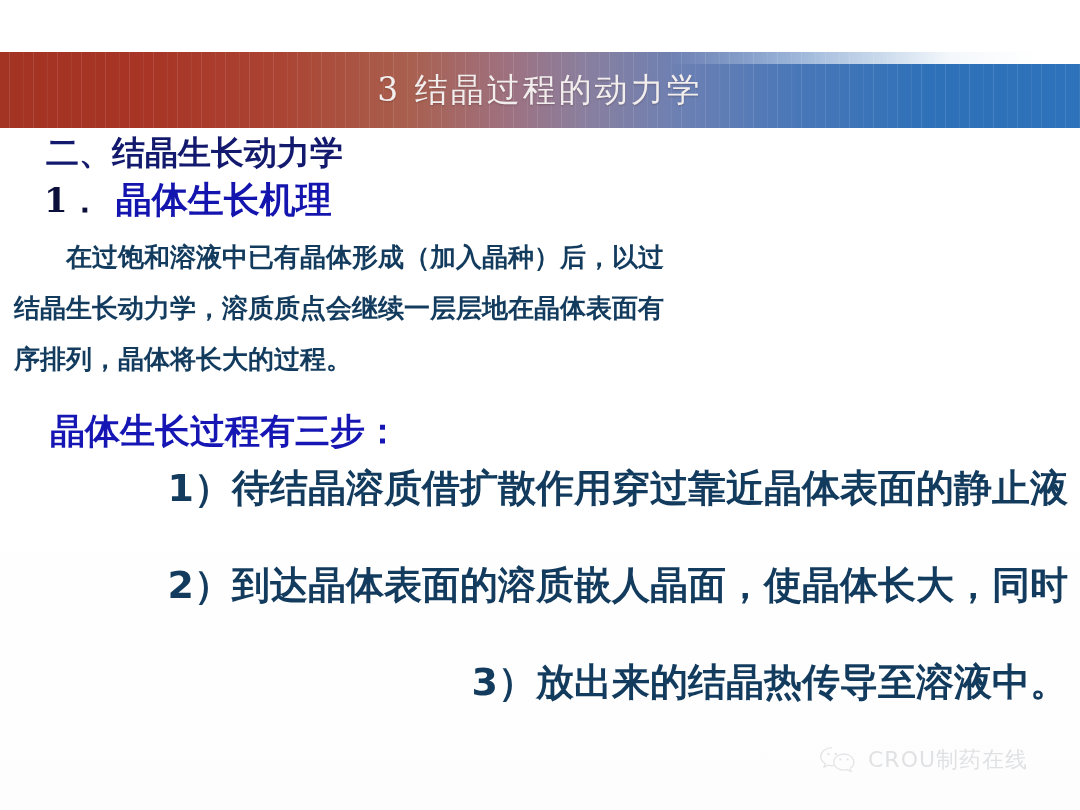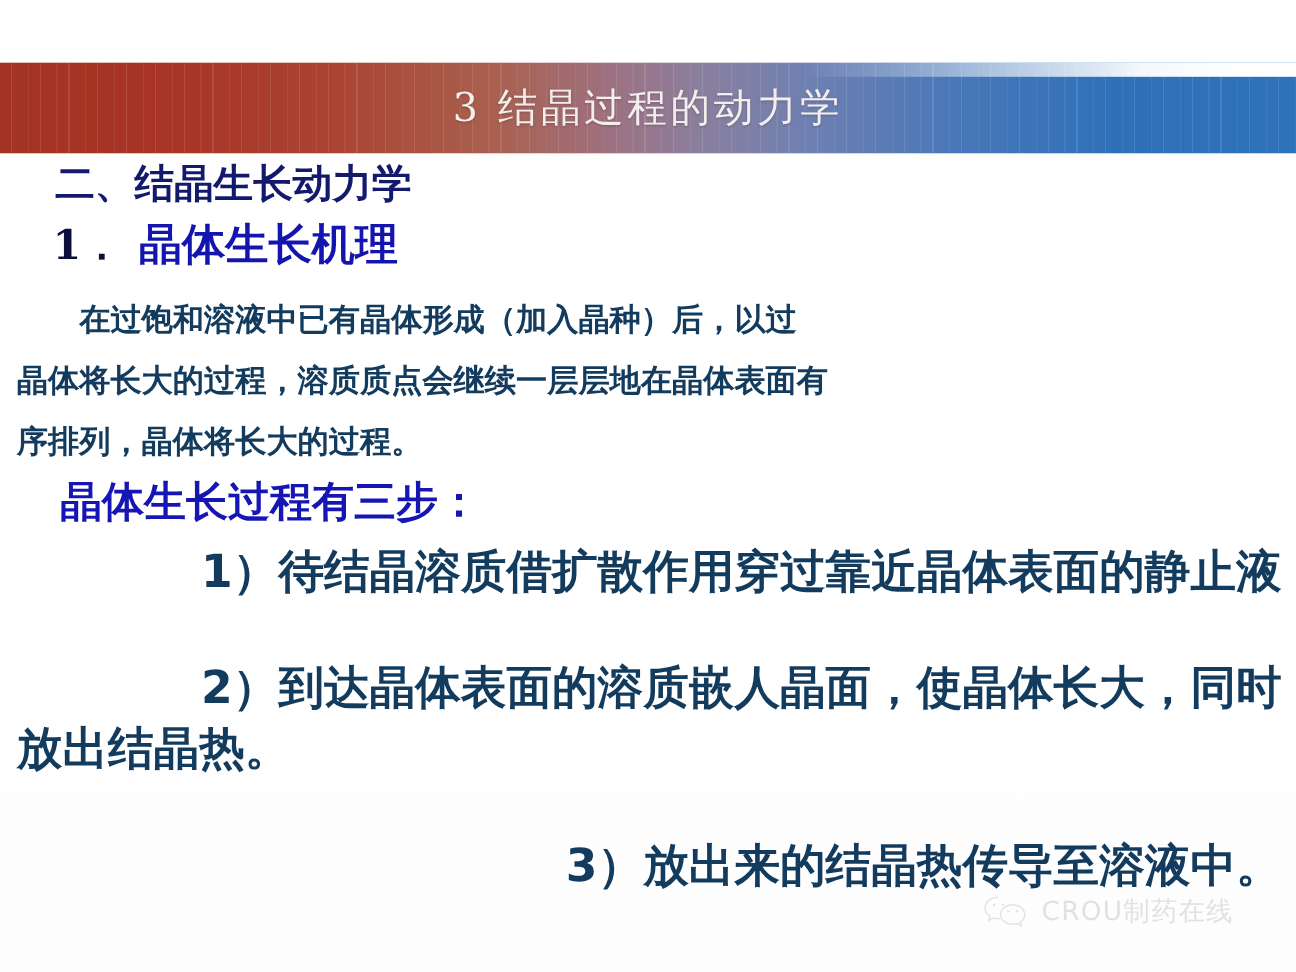--- a/index.html
+++ b/index.html
@@ -111,21 +111,21 @@
 
   .h-section {
     color: #131a6e;
     font-size: 33px;
     line-height: 46px;
     padding-left: 32px;
     font-family: "DejaVu Sans", "Liberation Sans", sans-serif;
   }
   .h-sub {
     font-size: 36px;
-    line-height: 58px;
+    line-height: 48px;
     padding-left: 30px;
     color: #1414ae;
     font-family: "DejaVu Sans", "Liberation Sans", sans-serif;
   }
   .h-sub .num {
     color: #0b0f3a;
     font-family: "DejaVu Serif", "Liberation Serif", serif;
     font-size: 34px;
     padding-right: 14px;
   }
@@ -138,20 +138,21 @@
   }
   .para.indent {
     padding-left: 52px;
   }
 
   .h-steps {
     color: #1616b4;
     font-size: 35px;
     line-height: 48px;
     padding-left: 36px;
+    margin-top: 22px;
     font-family: "DejaVu Sans", "Liberation Sans", sans-serif;
   }
 
   .step {
     color: #123b5e;
     font-size: 38px;
     line-height: 51px;
     font-family: "DejaVu Sans", "Liberation Sans", sans-serif;
   }
   .step.first {
@@ -198,29 +199,28 @@
 
   <div class="body">
 
     <div class="line h-section">二、结晶生长动力学</div>
 
     <div class="line h-sub">
       <span class="num">1．</span><span>晶体生长机理</span>
     </div>
 
     <div class="line para indent gap-s">在过饱和溶液中已有晶体形成（加入晶种）后，以过</div>
-    <div class="line para">晶体将长大的过程，溶质质点会继续一层层地在晶体表面有</div>
+    <div class="line para">结晶生长动力学，溶质质点会继续一层层地在晶体表面有</div>
     <div class="line para">序排列，晶体将长大的过程。</div>
 
     <div class="line h-steps">晶体生长过程有三步：</div>
 
     <div class="line step first gap-s">1）待结晶溶质借扩散作用穿过靠近晶体表面的静止液</div>
 
     <div class="line step first gap-l">2）到达晶体表面的溶质嵌人晶面，使晶体长大，同时</div>
-    <div class="line step">放出结晶热。</div>
 
     <div class="line step first gap-l">3）放出来的结晶热传导至溶液中。</div>
 
   </div>
 
   <div class="watermark">
     <span>
       <svg class="wechat-icon" viewBox="0 0 44 30" xmlns="http://www.w3.org/2000/svg">
         <g fill="none" stroke="#cfd1d3" stroke-width="1.4">
           <path d="M15.5 2.5C8.6 2.5 3 6.9 3 12.3c0 3.1 1.9 5.9 4.8 7.7L6.6 24l4.5-2.3c1.4.4 2.9.6 4.4.6 .6 0 1.2 0 1.8-.1"></path>

